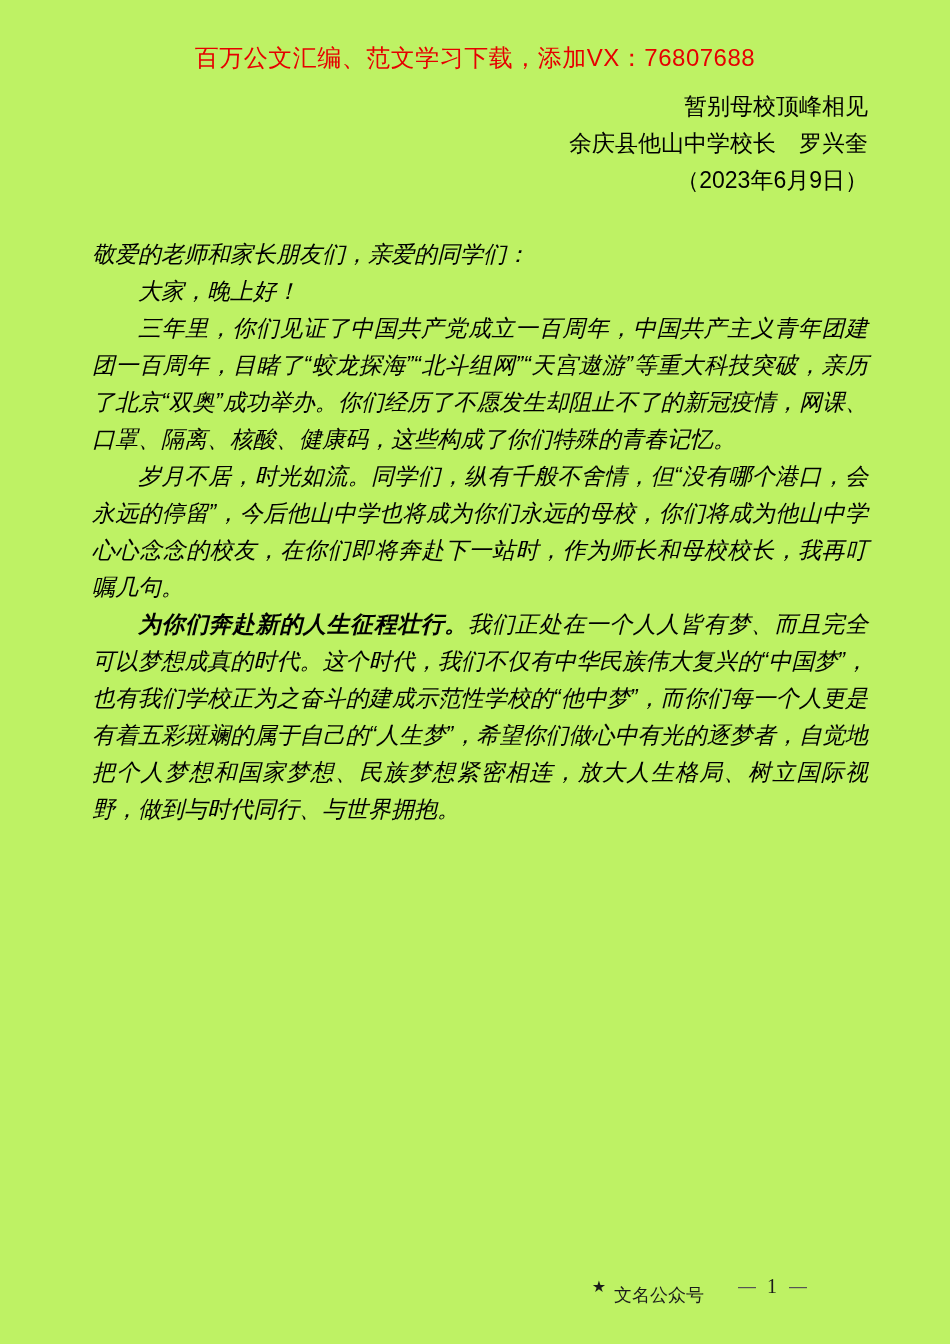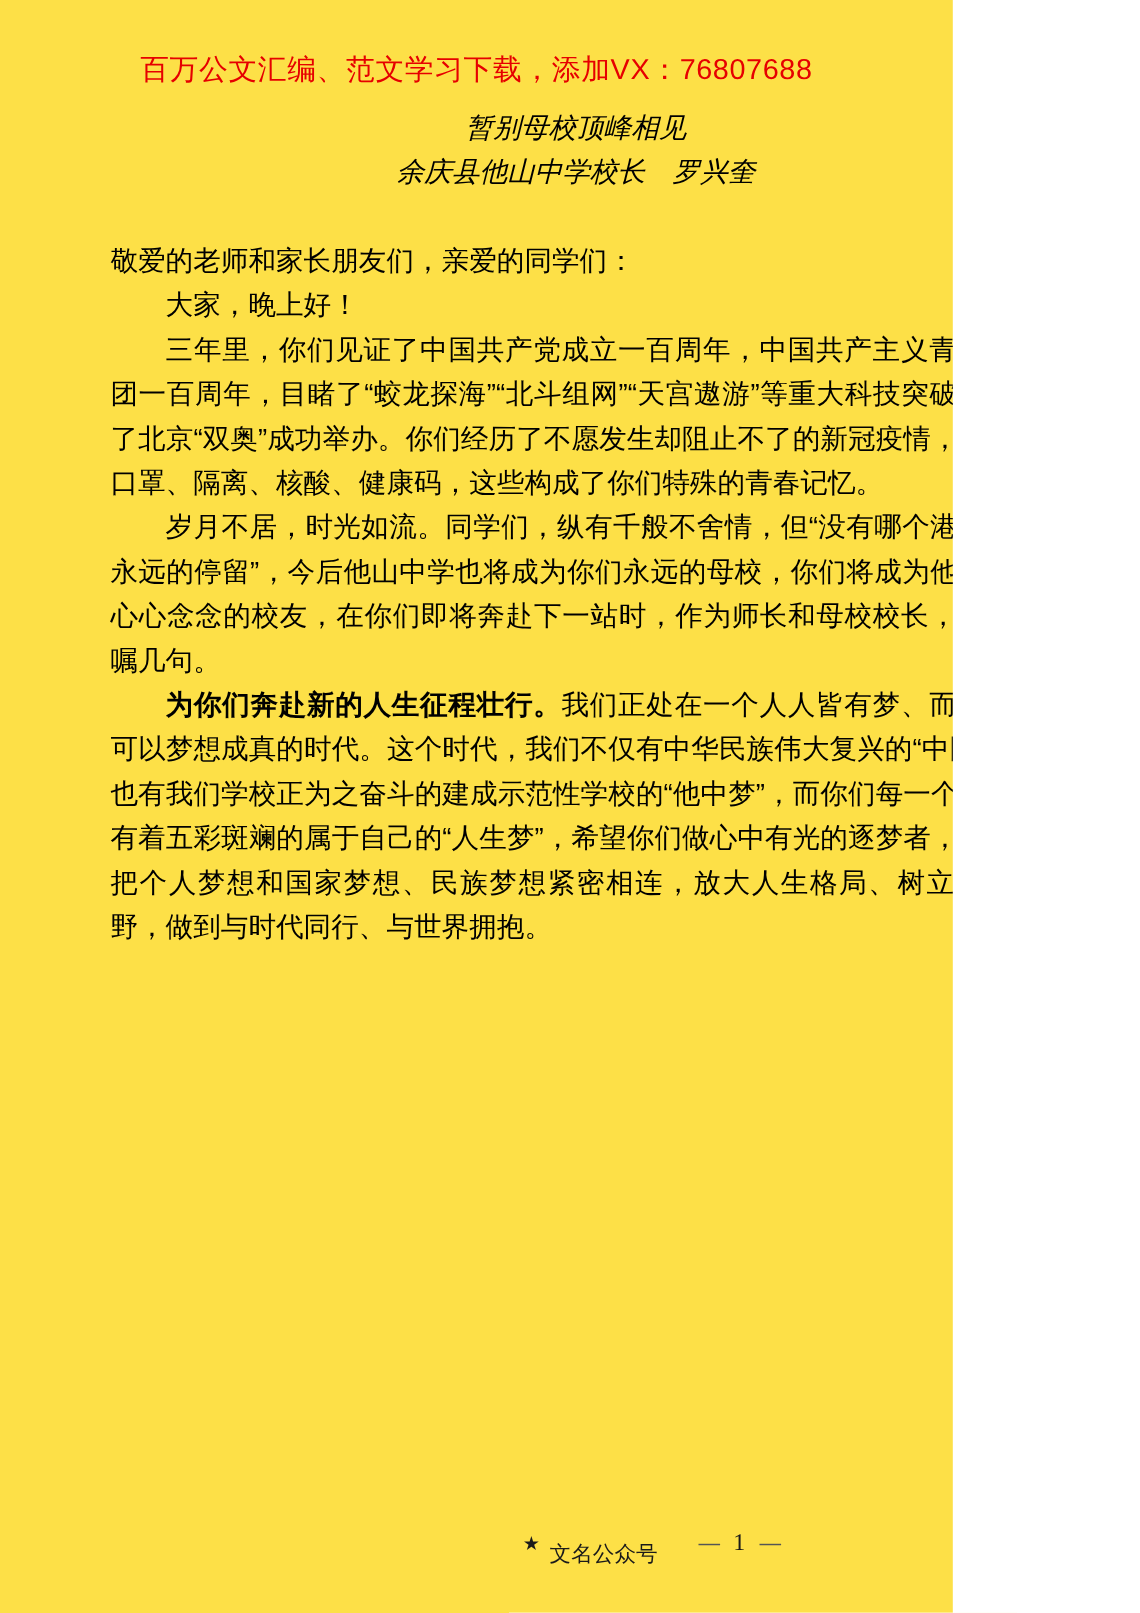--- a/index.html
+++ b/index.html
@@ -1,45 +1,45 @@
 <!DOCTYPE html>
 <html><head>
 <meta charset="utf-8">
 <style>
   html,body{margin:0;padding:0;background:#fff;}
   .page{
     position:relative;
-    width:794px;height:1344px;
-    background:#fde047;
+    width:950px;height:1344px;
+    background:#bef264;
     font-family:"Liberation Sans",sans-serif;
     color:#000;
     overflow:hidden;
   }
   .notice{
     position:absolute;top:42px;left:0;right:0;
     text-align:center;
     font-size:24px;
     color:#e60000;
     letter-spacing:0.5px;
     white-space:nowrap;
   }
   .flow{
     position:absolute;top:88px;left:92px;width:776px;
     font-size:23px;line-height:37px;
   }
   .title-line{
-    text-align:center;
+    text-align:right;
     white-space:nowrap;
-    font-style:italic;
   }
   .spacer{height:37px;}
   .para{
     margin:0;
     text-align:justify;
     text-justify:inter-ideograph;
+    font-style:italic;
   }
   .indent{text-indent:2em;}
   .para b{font-weight:bold;}
   .footer{
     position:absolute;top:1266px;right:132px;
     display:flex;align-items:center;
     font-size:18px;color:#1a1a1a;
     white-space:nowrap;
   }
   .footer .star{font-size:16px;margin-right:8px;}
@@ -51,20 +51,21 @@
 <body>
 
 <div class="page">
 
   <div class="notice">百万公文汇编、范文学习下载，添加VX：76807688</div>
 
   <div class="flow">
 
     <div class="title-line">暂别母校顶峰相见</div>
     <div class="title-line">余庆县他山中学校长　罗兴奎</div>
+    <div class="title-line">（2023年6月9日）</div>
 
     <div class="spacer"></div>
 
     <p class="para"><b></b><span>敬爱的老师和家长朋友们，亲爱的同学们：</span></p>
 
     <p class="para indent"><b></b><span>大家，晚上好！</span></p>
 
 
 
     <p class="para indent"><b></b><span>三年里，你们见证了中国共产党成立一百周年，中国共产主义青年团建团一百周年，目睹了“蛟龙探海”“北斗组网”“天宫遨游”等重大科技突破，亲历了北京“双奥”成功举办。你们经历了不愿发生却阻止不了的新冠疫情，网课、口罩、隔离、核酸、健康码，这些构成了你们特殊的青春记忆。</span></p>

